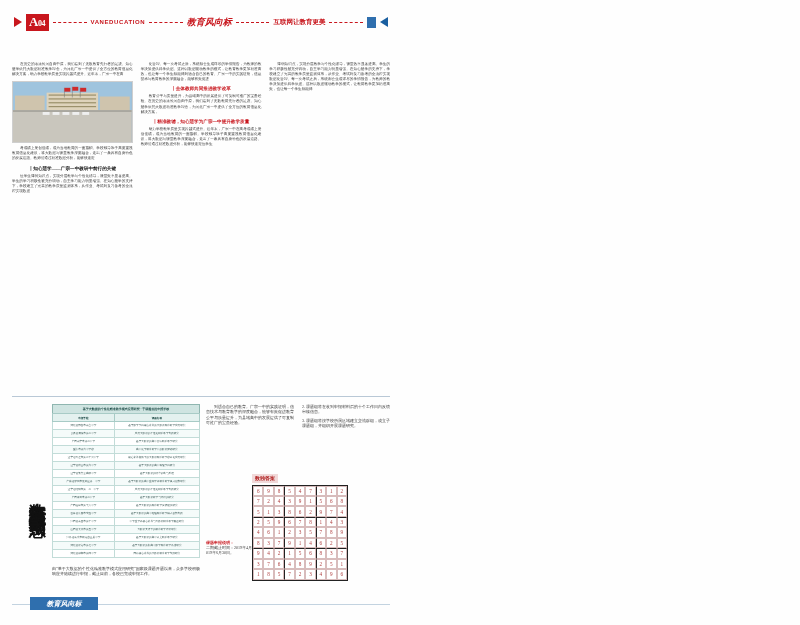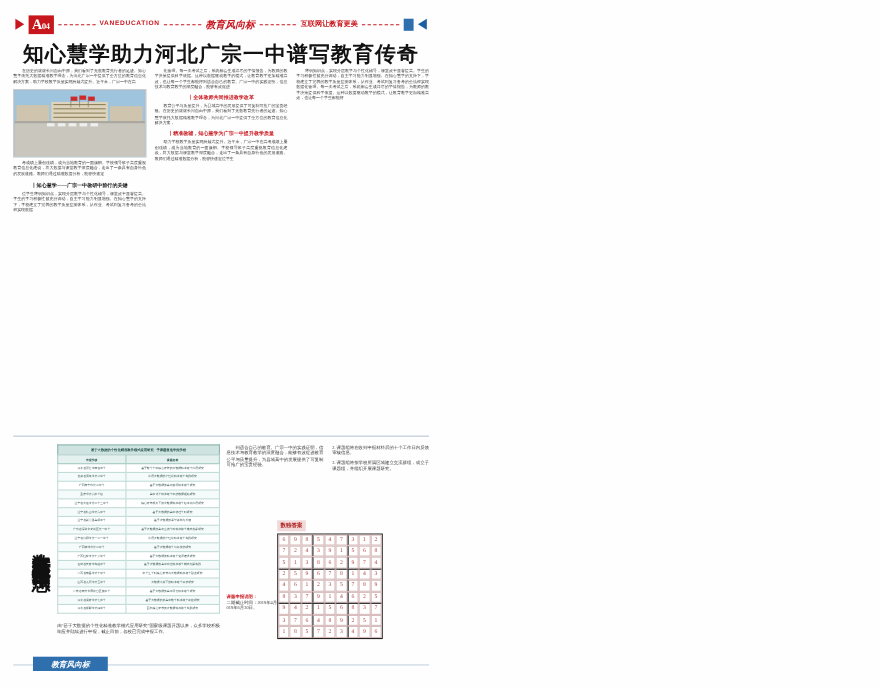--- a/index.html
+++ b/index.html
@@ -158,21 +158,20 @@
       <span class="rh-en">VANEDUCATION</span>
       <span class="rh-rule"></span>
       <span class="rh-cn">教育风向标</span>
       <span class="rh-rule"></span>
       <span class="rh-cn2">互联网让教育更美</span>
       <span class="rh-rule"></span>
       <span class="rh-sq"></span>
       <span class="rh-tri left"></span>
     </div>
 
-    <div id="left-headline">知心慧学助力河北广宗一中谱写教育传奇</div>
 
     <div id="left-cols" class="colwrap">
       <div class="col">
         <div class="txt">
             <span class="indent" id="lt1">在历史的滚滚长河自由中原，我们看到了无数教育先行者的足迹。知心慧学依托大数据精准教学理念，为河北广宗一中提供了全方位的教育信息化解决方案，助力学校教学质量实现跨越式提升。近年来，广宗一中在高</span>
           </div>
         <div class="photo" style="height:62px">
           <svg width="100%" height="100%" viewBox="0 0 120 62" preserveAspectRatio="none">
             <rect x="0" y="0" width="120" height="30" fill="#9fc4de"></rect>
             <rect x="2" y="14" width="30" height="15" fill="#cfc4ad"></rect>

